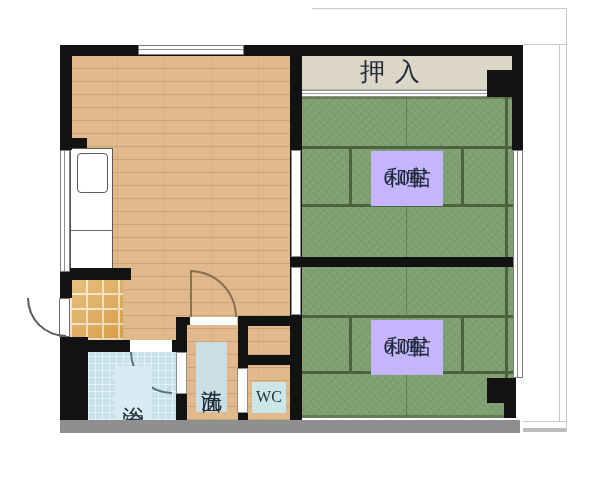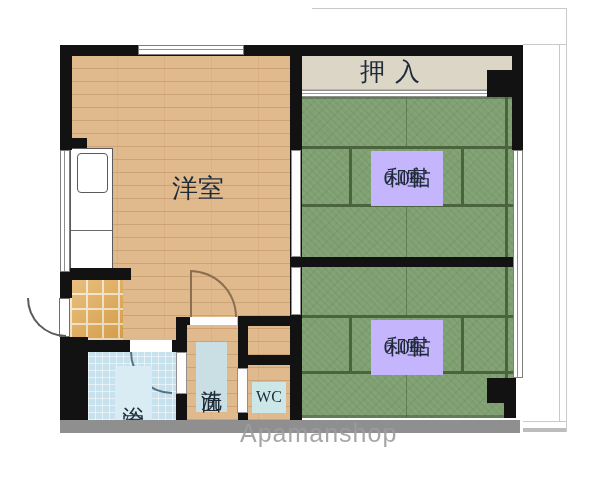--- a/index.html
+++ b/index.html
@@ -130,21 +130,20 @@
   <div class="white-open" style="left:190px;top:317px;width:47px;height:8px;"></div>
   <div class="white-open" style="left:130px;top:340px;width:42px;height:12px;"></div>
   <div class="fusuma" style="left:176px;top:352px;width:11px;height:42px;"></div>
   <div class="fusuma" style="left:237px;top:368px;width:11px;height:45px;"></div>
 
   <div class="arc-bl" style="left:27px;top:298px;width:39px;height:39px;"></div>
   <div class="arc-tr" style="left:190px;top:270px;width:47px;height:47px;"></div>
   <div class="arc-bl2" style="left:130px;top:352px;width:42px;height:42px;"></div>
 
   <div class="lbl" style="left:150px;top:156px;width:96px;height:66px;font-size:26px;">
-    <div>洋室</div>
   </div>
 
   <div class="lbl" style="left:330px;top:56px;width:130px;height:32px;font-size:25px;letter-spacing:10px;">
     <div>押入</div>
   </div>
 
   <div class="lbl greenlbl" style="left:371px;top:151px;width:72px;height:55px;font-size:21px;">
     <div>和室</div>
     <div>6.0帖</div>
   </div>
@@ -160,15 +159,14 @@
 
   <div class="lbl" style="left:196px;top:342px;width:31px;height:70px;background:#c9dfe4;font-size:21px;">
     <div class="vtext">洗面</div>
   </div>
 
   <div class="lbl bluelbl" style="left:252px;top:382px;width:34px;height:31px;font-size:16px;">
     <div>WC</div>
   </div>
 
   <div class="shadow" style="left:60px;top:420px;width:460px;height:13px;"></div>
-  <div class="watermark" style="left:240px;top:419px;">Apamanshop</div>
 
 </div>
 
 </body></html>

